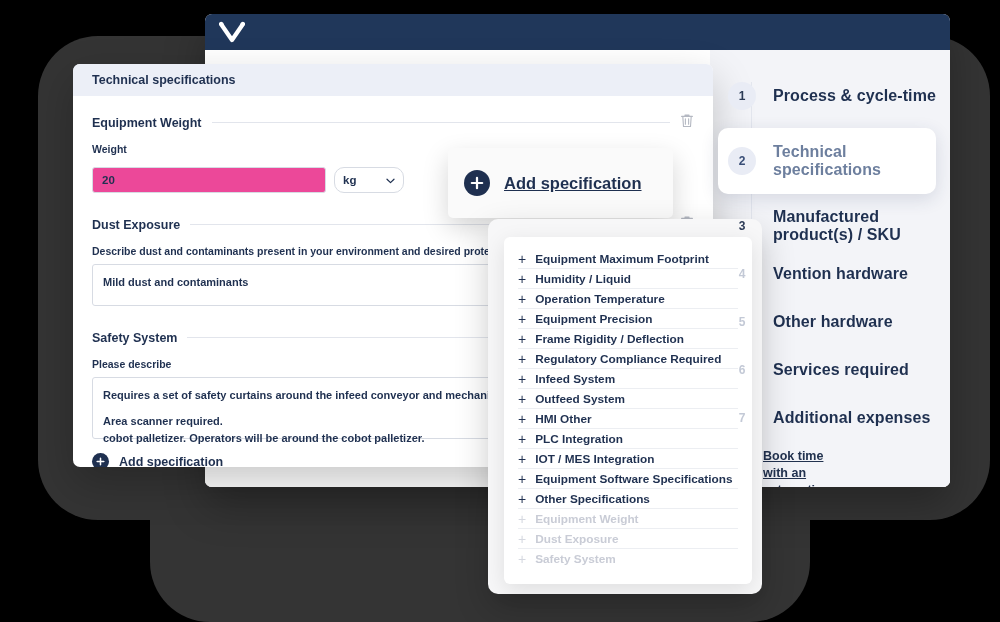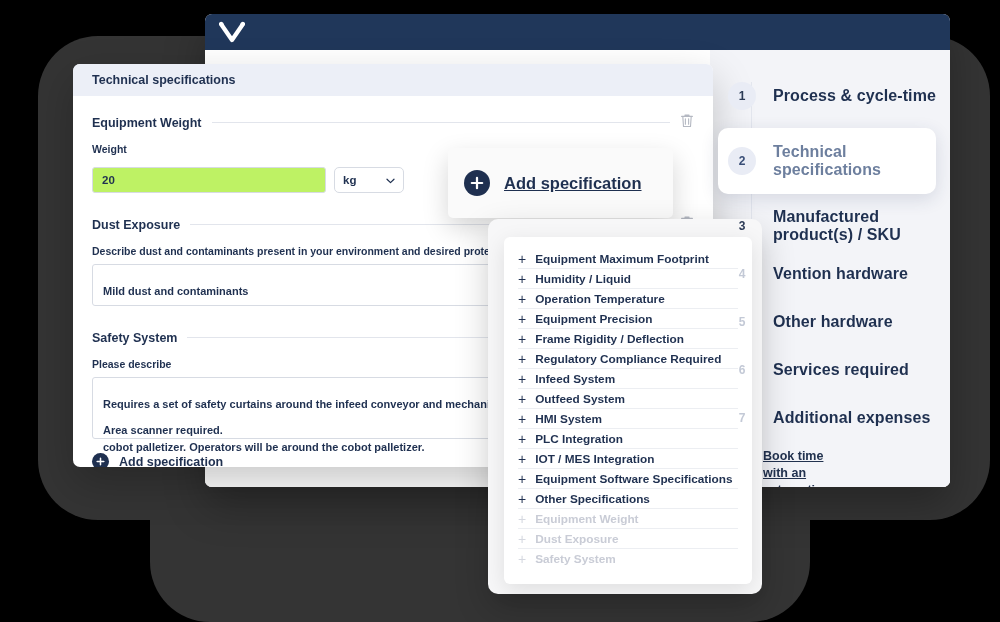--- a/index.html
+++ b/index.html
@@ -99,35 +99,35 @@
   .sec-title { font-size: 12.5px; font-weight: 700; color:#1f3050; white-space: nowrap; }
   .sec-rule { flex: 1 1 auto; height: 1px; background: #e2e5ec; }
   .trash { width: 14px; height: 15px; flex: 0 0 14px; opacity:.45; }
 
   .field-label { font-size: 10.5px; font-weight: 700; color:#1f3050; margin-bottom: 12px; }
   .helper { font-size: 10.5px; font-weight: 700; color:#1f3050; margin-bottom: 7px; }
 
   .row { display: flex; gap: 8px; align-items: center; }
   .tinput {
     height: 26px; border: 1px solid #d7dbe3; border-radius: 3px;
-    background: #bef264; font-family: "Liberation Sans", sans-serif;
+    background: #ec4899; font-family: "Liberation Sans", sans-serif;
     font-size: 11.5px; color:#1f3050; padding: 0 9px; font-weight:600;
     display:flex; align-items:center;
   }
   .w-weight { width: 234px; }
   .selbox {
-    width: 70px; height: 26px; border: 1px solid #d7dbe3; border-radius: 5px;
+    width: 70px; height: 26px; border: 1px solid #d7dbe3; border-radius: 10px;
     display: flex; align-items: center; justify-content: space-between;
     padding: 0 8px; font-size: 11.5px; color:#1f3050; font-weight:600; background:#fff;
   }
   .chev { width: 9px; height: 6px; }
 
   .textarea {
     border: 1px solid #d7dbe3; border-radius: 3px; background:#fff;
-    padding: 18px 10px; font-size: 11px; color:#1f3050; font-weight:600;
+    padding: 9px 10px; font-size: 11px; color:#1f3050; font-weight:600;
     line-height: 1.55;
   }
   .ta-dust { height: 42px; }
   .ta-safety { height: 62px; }
   .ta-safety p + p { margin-top: 9px; }
 
   .spacer-22 { height: 22px; }
 
   .add-row { display:flex; align-items:center; gap: 10px; margin-top: 14px; }
   .plus-circle {
@@ -356,21 +356,21 @@
     <div class="opt">
       <span class="pl">+</span>
       <span>Infeed System</span>
     </div>
     <div class="opt">
       <span class="pl">+</span>
       <span>Outfeed System</span>
     </div>
     <div class="opt">
       <span class="pl">+</span>
-      <span>HMI System</span>
+      <span>HMI Other</span>
     </div>
     <div class="opt">
       <span class="pl">+</span>
       <span>PLC Integration</span>
     </div>
     <div class="opt">
       <span class="pl">+</span>
       <span>IOT / MES Integration</span>
     </div>
     <div class="opt">

